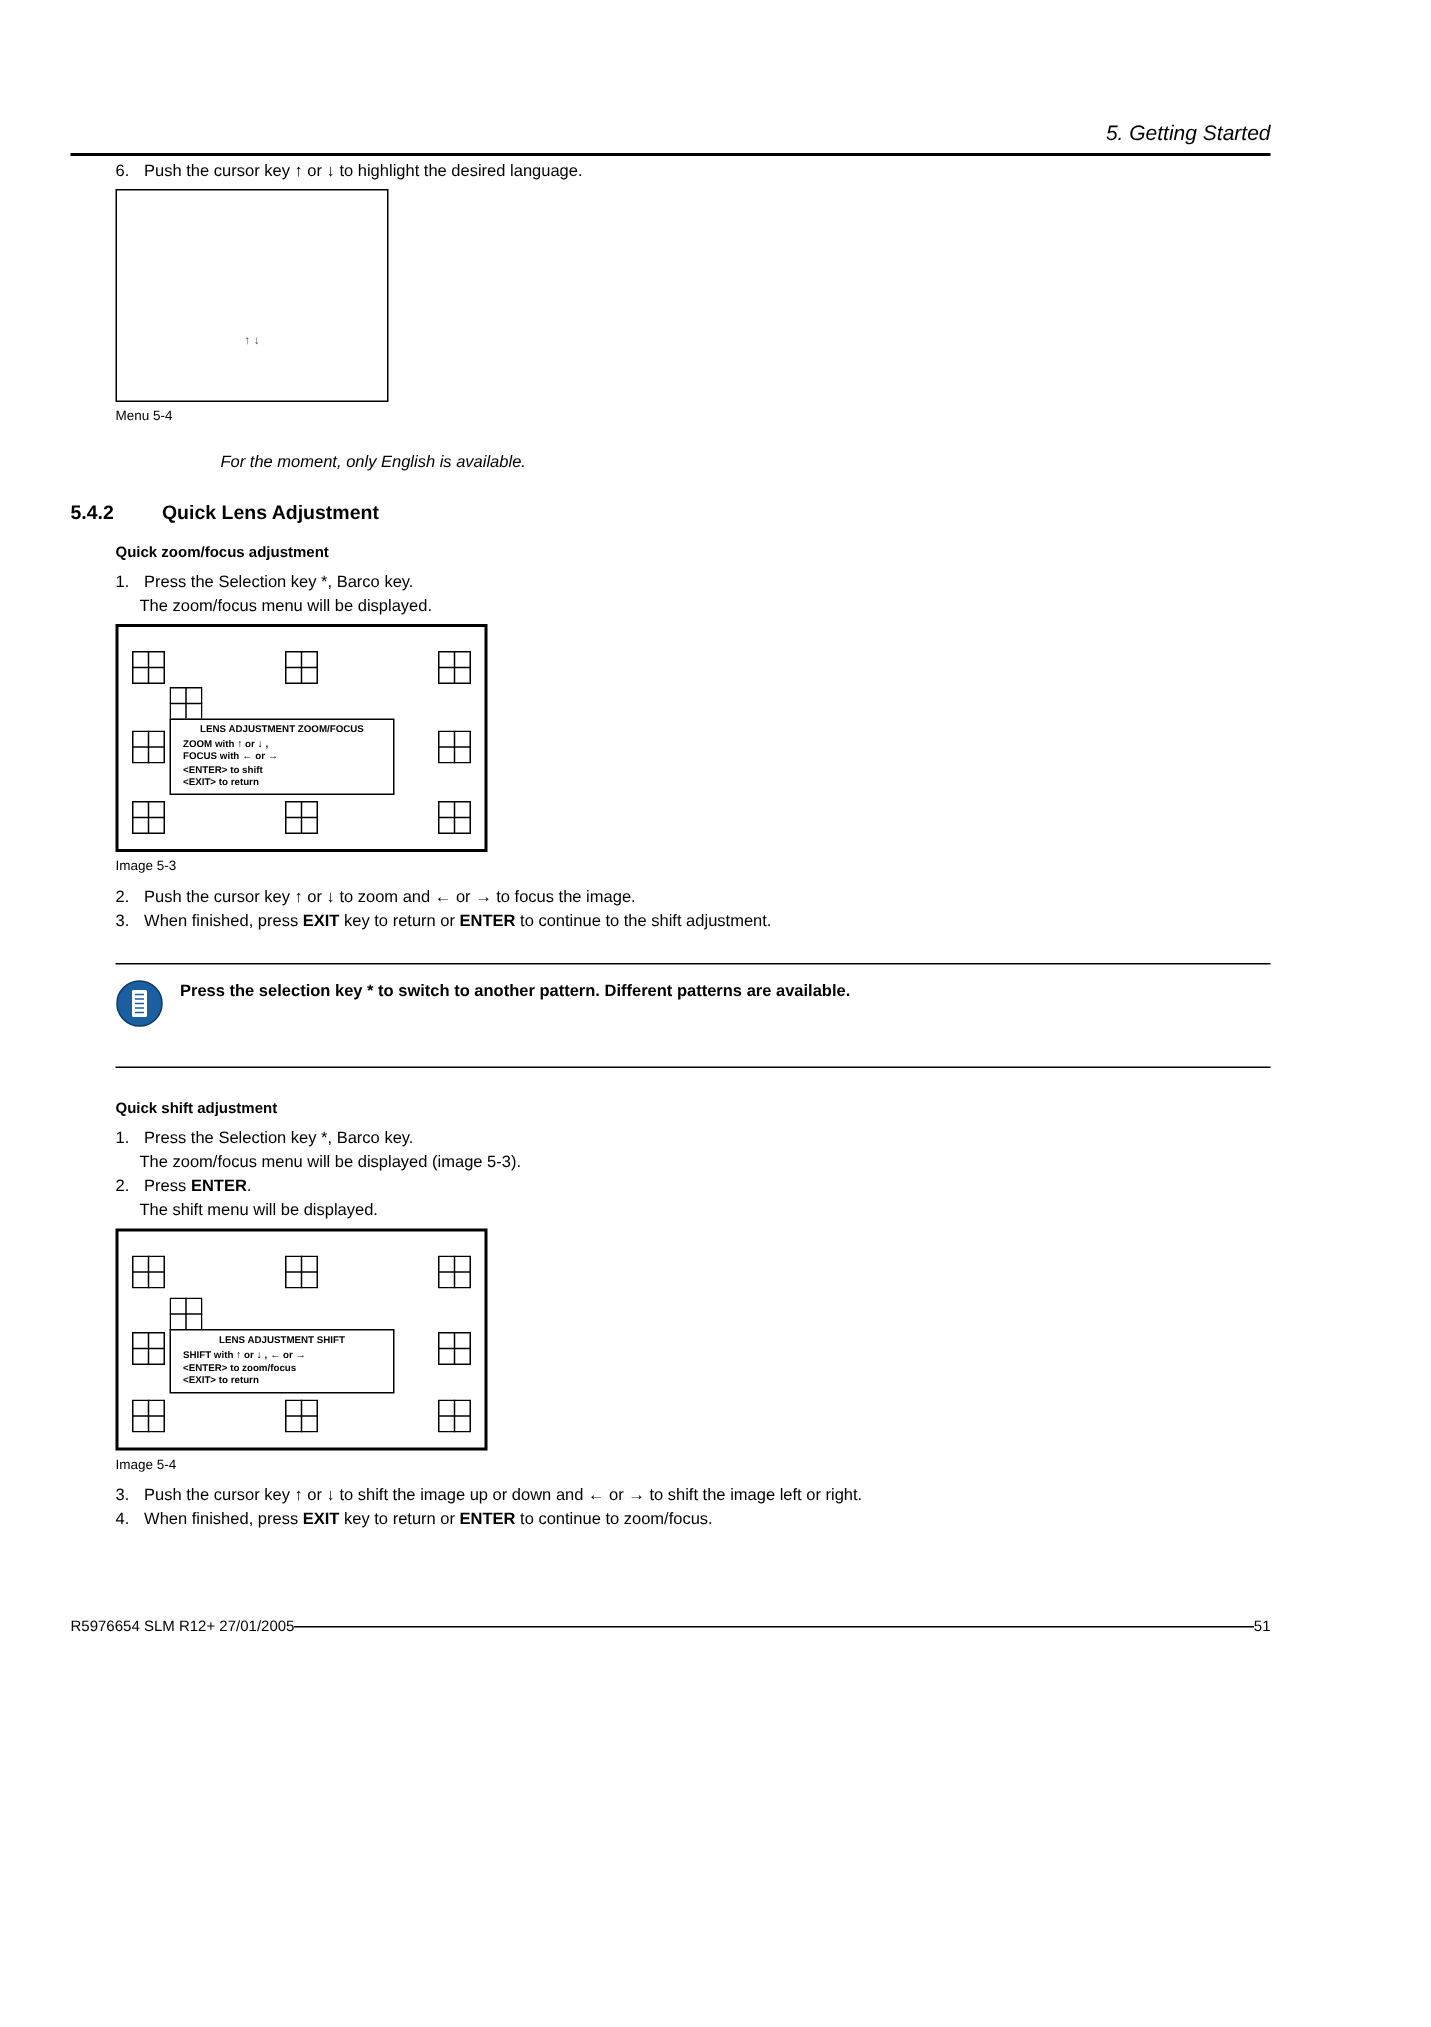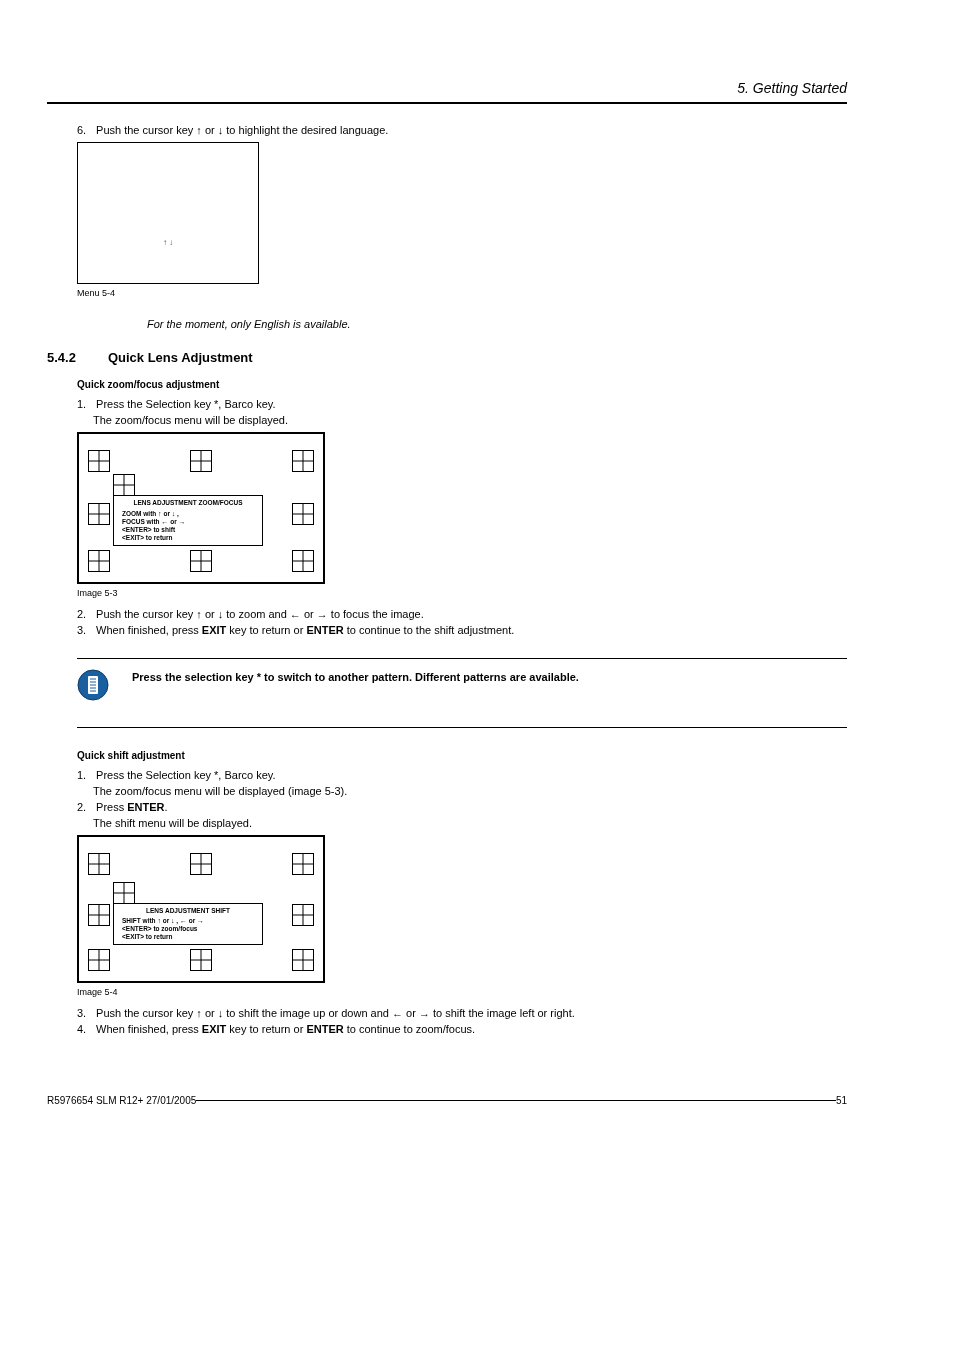--- a/index.html
+++ b/index.html
@@ -21,21 +21,21 @@
     font-size: 14px;
     margin-bottom: 6px;
   }
   .hr {
     height: 2px;
     background: #000;
     width: 100%;
   }
   .content {
     margin-left: 30px;
-    margin-top: 20px;
+    margin-top: 4px;
   }
   .list-line {
     font-size: 11px;
     margin: 4px 0;
   }
   .list-line .num {
     display: inline-block;
     width: 16px;
   }
   .indent {
@@ -135,21 +135,21 @@
     white-space: nowrap;
   }
   .arrow-glyph { font-size: 7px; display:inline-block; line-height: 1; vertical-align: middle;}
   .note-block {
     margin-top: 22px;
   }
   .note-hr { height:1px; background:#000; }
   .note-body {
     display: flex;
     align-items: flex-start;
-    gap: 23px;
+    gap: 11px;
     padding: 10px 0 26px 0;
   }
   .note-icon {
     width: 32px;
     height: 32px;
     flex: 0 0 32px;
   }
   .note-text {
     font-size: 11px;
     font-weight: bold;

